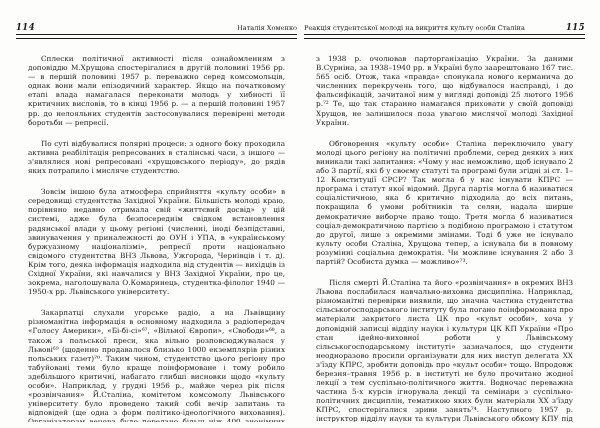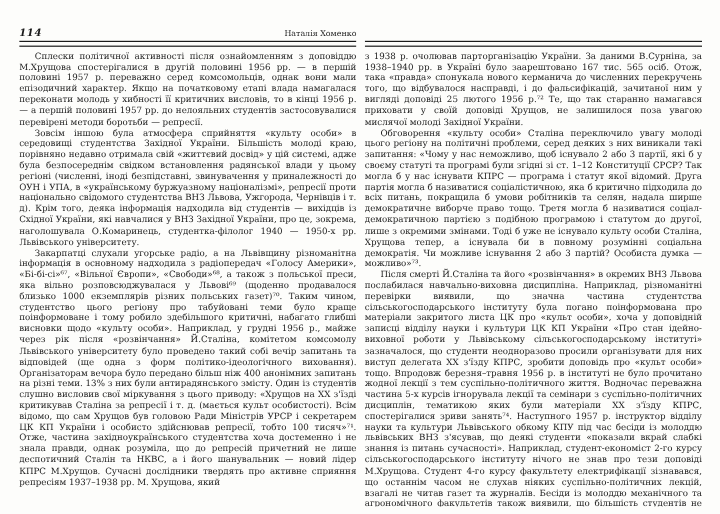--- a/index.html
+++ b/index.html
@@ -26,42 +26,47 @@
     position:absolute;top:34px;left:0;right:0;height:3px;
     border-top:1.6px solid #1b1b1b;
     border-bottom:0.8px solid #1b1b1b;
   }
   .page-body{
     position:absolute;top:42px;left:0;right:0;bottom:6px;
     font-size:7.25px;line-height:9.1px;
     text-align:justify;
     overflow:hidden;
   }
-  .para{margin:0;text-indent:13px;}
+  .para{margin:12px;text-indent:13px;}
   .para.no-indent{text-indent:0;}
 </style>
 </head>
 <body>
 
 <div class="spread">
 
   <div class="page page-left">
     <div class="page-header">
       <span class="pagenum">114</span>
       <span class="running">Наталія Хоменко</span>
     </div>
     <div class="hdr-rule"></div>
     <div class="page-body">
       <p class="para">Сплески політичної активності після ознайомленням з доповіддю М.Хрущова спостерігалися в другій половині 1956 рр. — в першій половині 1957 р. переважно серед комсомольців, однак вони мали епізодичний характер. Якщо на початковому етапі влада намагалася переконати молодь у хибності її критичних висловів, то в кінці 1956 р. — а першій половині 1957 рр. до нелояльних студентів застосовувалися перевірені методи боротьби — репресії.</p>
+      <p class="para">По суті відбувалися полярні процеси: з одного боку проходила активна реабілітація репресованих в сталінські часи, з іншого — з'являлися нові репресовані «хрущовського періоду», до рядів яких потрапило і мисляче студентство.</p>
       <p class="para">Зовсім іншою була атмосфера сприйняття «культу особи» в середовищі студентства Західної України. Більшість молоді краю, порівняно недавно отримала свій «життєвий досвід» у цій системі, адже була безпосереднім свідком встановлення радянської влади у цьому регіоні (численні, іноді безпідставні, звинувачення у приналежності до ОУН і УПА, в «українському буржуазному націоналізмі», репресії проти національно свідомого студентства ВНЗ Львова, Ужгорода, Чернівців і т. д). Крім того, деяка інформація надходила від студентів — вихідців із Східної України, які навчалися у ВНЗ Західної України, про це, зокрема, наголошувала О.Комаринець, студентка-філолог 1940 — 1950-х рр. Львівського університету.</p>
       <p class="para">Закарпатці слухали угорське радіо, а на Львівщину різноманітна інформація в основному надходила з радіопередач «Голосу Америки», «Бі-бі-сі»⁶⁷, «Вільної Європи», «Свободи»⁶⁸, а також з польської преси, яка вільно розповсюджувалася у Львові⁶⁹ (щоденно продавалося близько 1000 екземплярів різних польських газет)⁷⁰. Таким чином, студентство цього регіону про табуйовані теми було краще поінформоване і тому робило здебільшого критичні, набагато глибші висновки щодо «культу особи». Наприклад, у грудні 1956 р., майже через рік після «розвінчання» Й.Сталіна, комітетом комсомолу Львівського університету було проведено такий собі вечір запитань та відповідей (ще одна з форм політико-ідеологічного виховання). Організаторам вечора було передано більш ніж 400 анонімних запитань на різні теми. 13% з них були антирадянського змісту. Один із студентів слушно висловив свої міркування з цього приводу: «Хрущов на XX з'їзді критикував Сталіна за репресії і т. д. (мається культ особистості). Всім відомо, що сам Хрущов був головою Ради Міністрів УРСР і секретарем ЦК КП України і особисто здійснював репресії, тобто 100 тисяч»⁷¹. Отже, частина західноукраїнського студентства хоча достеменно і не знала правди, однак розуміла, що до репресій причетний не лише деспотичний Сталін та НКВС, а і його шанувальник — новий лідер КПРС М.Хрущов. Сучасні дослідники твердять про активне сприяння репресіям 1937–1938 рр. М. Хрущова, який</p>
     </div>
   </div>
 
   <div class="page page-right">
+    <div class="page-header">
+      <span class="running">Реакція студентської молоді на викриття культу особи Сталіна</span>
+      <span class="pagenum">115</span>
+    </div>
     <div class="hdr-rule"></div>
     <div class="page-body">
       <p class="para no-indent">з 1938 р. очолював парторганізацію України. За даними В.Сурніна, за 1938–1940 рр. в Україні було заарештовано 167 тис. 565 осіб. Отож, така «правда» спонукала нового керманича до численних перекручень того, що відбувалося насправді, і до фальсифікацій, зачитаної ним у вигляді доповіді 25 лютого 1956 р.⁷² Те, що так старанно намагався приховати у своїй доповіді Хрущов, не залишилося поза увагою мислячої молоді Західної України.</p>
       <p class="para">Обговорення «культу особи» Сталіна переключило увагу молоді цього регіону на політичні проблеми, серед деяких з них виникали такі запитання: «Чому у нас неможливо, щоб існувало 2 або 3 партії, які б у своєму статуті та програмі були згідні зі ст. 1–12 Конституції СРСР? Так могла б у нас існувати КПРС — програма і статут якої відомий. Друга партія могла б називатися соціалістичною, яка б критично підходила до всіх питань, покращила б умови робітників та селян, надала ширше демократичне виборче право тощо. Третя могла б називатися соціал-демократичною партією з подібною програмою і статутом до другої, лише з окремими змінами. Тоді б уже не існувало культу особи Сталіна, Хрущова тепер, а існувала би в повному розумінні соціальна демократія. Чи можливе існування 2 або 3 партій? Особиста думка — можливо»⁷³.</p>
       <p class="para">Після смерті Й.Сталіна та його «розвінчання» в окремих ВНЗ Львова послабилася навчально-виховна дисципліна. Наприклад, різноманітні перевірки виявили, що значна частина студентства сільськогосподарського інституту була погано поінформована про матеріали закритого листа ЦК про «культ особи», хоча у доповідній записці відділу науки і культури ЦК КП України «Про стан ідейно-виховної роботи у Львівському сільськогосподарському інституті» зазначалося, що студенти неодноразово просили організувати для них виступ делегата XX з'їзду КПРС, зробити доповідь про «культ особи» тощо. Впродовж березня–травня 1956 р. в інституті не було прочитано жодної лекції з тем суспільно-політичного життя. Водночас переважна частина 5-х курсів ігнорувала лекції та семінари з суспільно-політичних дисциплін, тематикою яких були матеріали XX з'їзду КПРС, спостерігалися зриви занять⁷⁴. Наступного 1957 р. інструктор відділу науки та культури Львівського обкому КПУ під час бесіди із молоддю львівських ВНЗ з'ясував, що деякі студенти «показали вкрай слабкі знання із питань сучасності». Наприклад, студент-економіст 2-го курсу сільськогосподарського інституту нічого не знав про тези доповіді М.Хрущова. Студент 4-го курсу факультету електрифікації зізнавався, що останнім часом не слухав ніяких суспільно-політичних лекцій, взагалі не читав газет та журналів. Бесіди із молоддю механічного та агрономічного факультетів також виявили, що більшість студентів не цікавилася періодикою, не відвідувала політінформацій та не була знайома з тезами М.Хрущова тощо⁷⁵.</p>
     </div>
   </div>
 
 </div>
 

